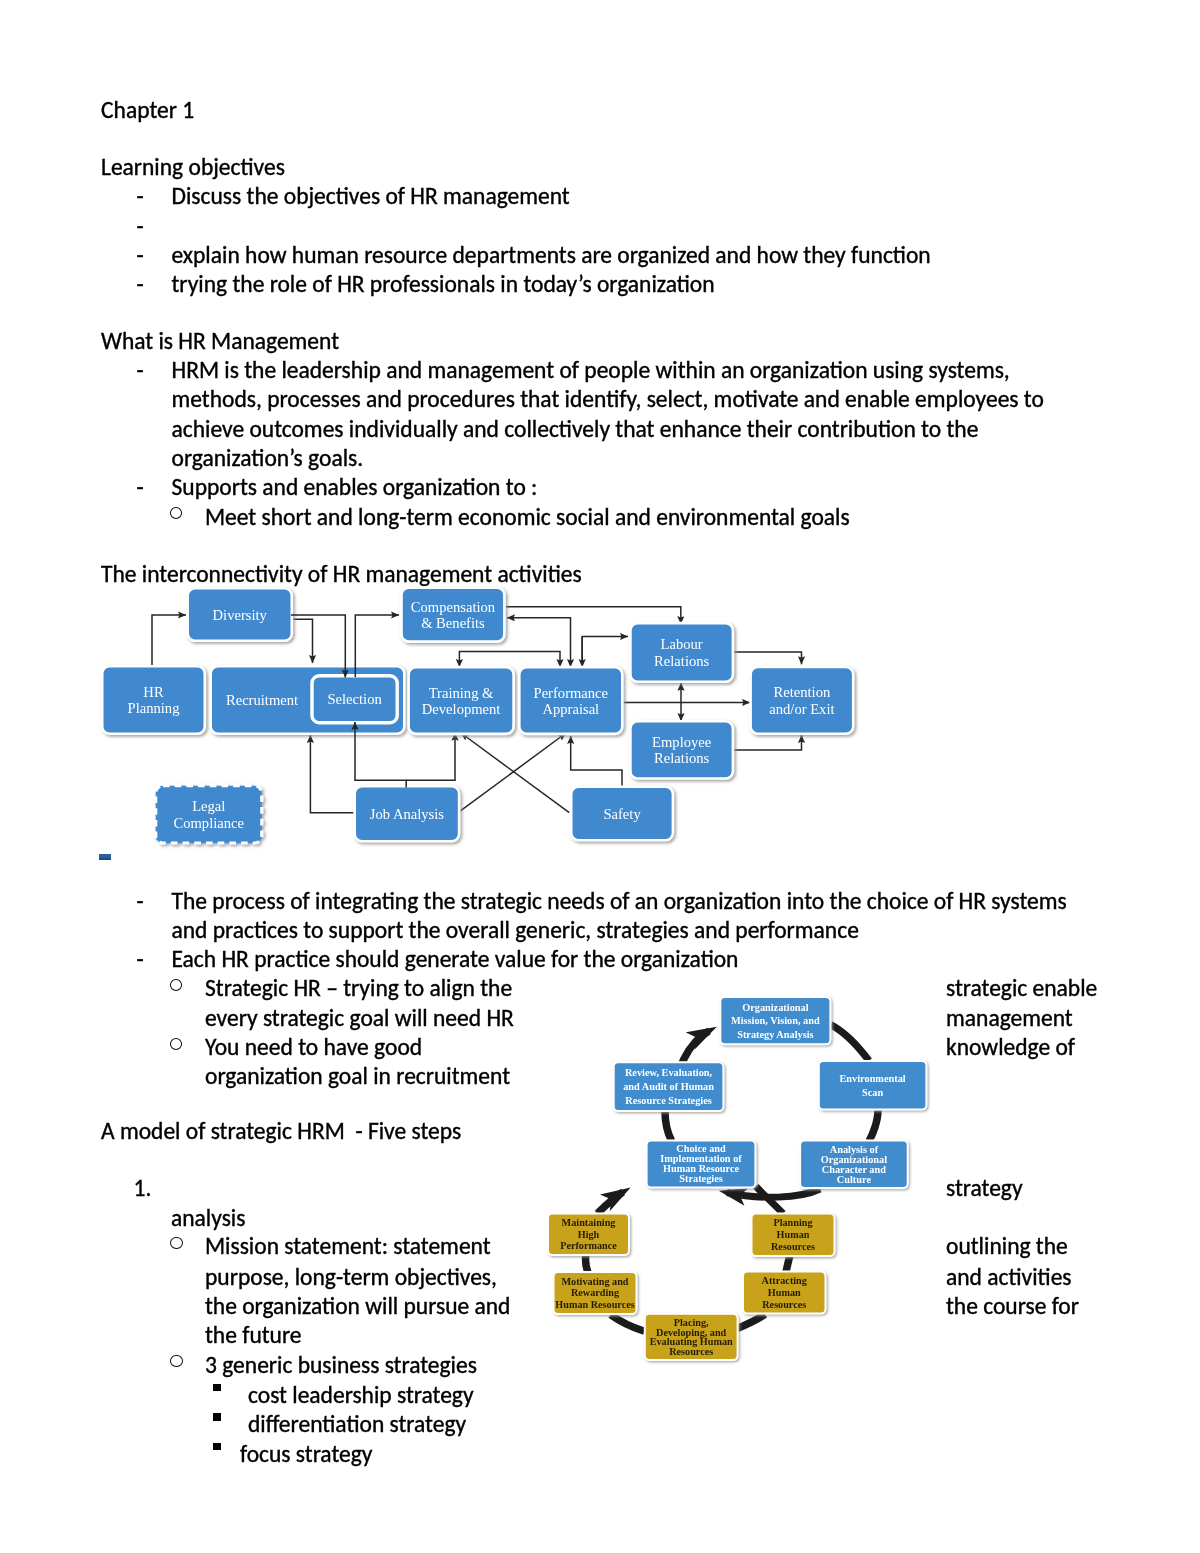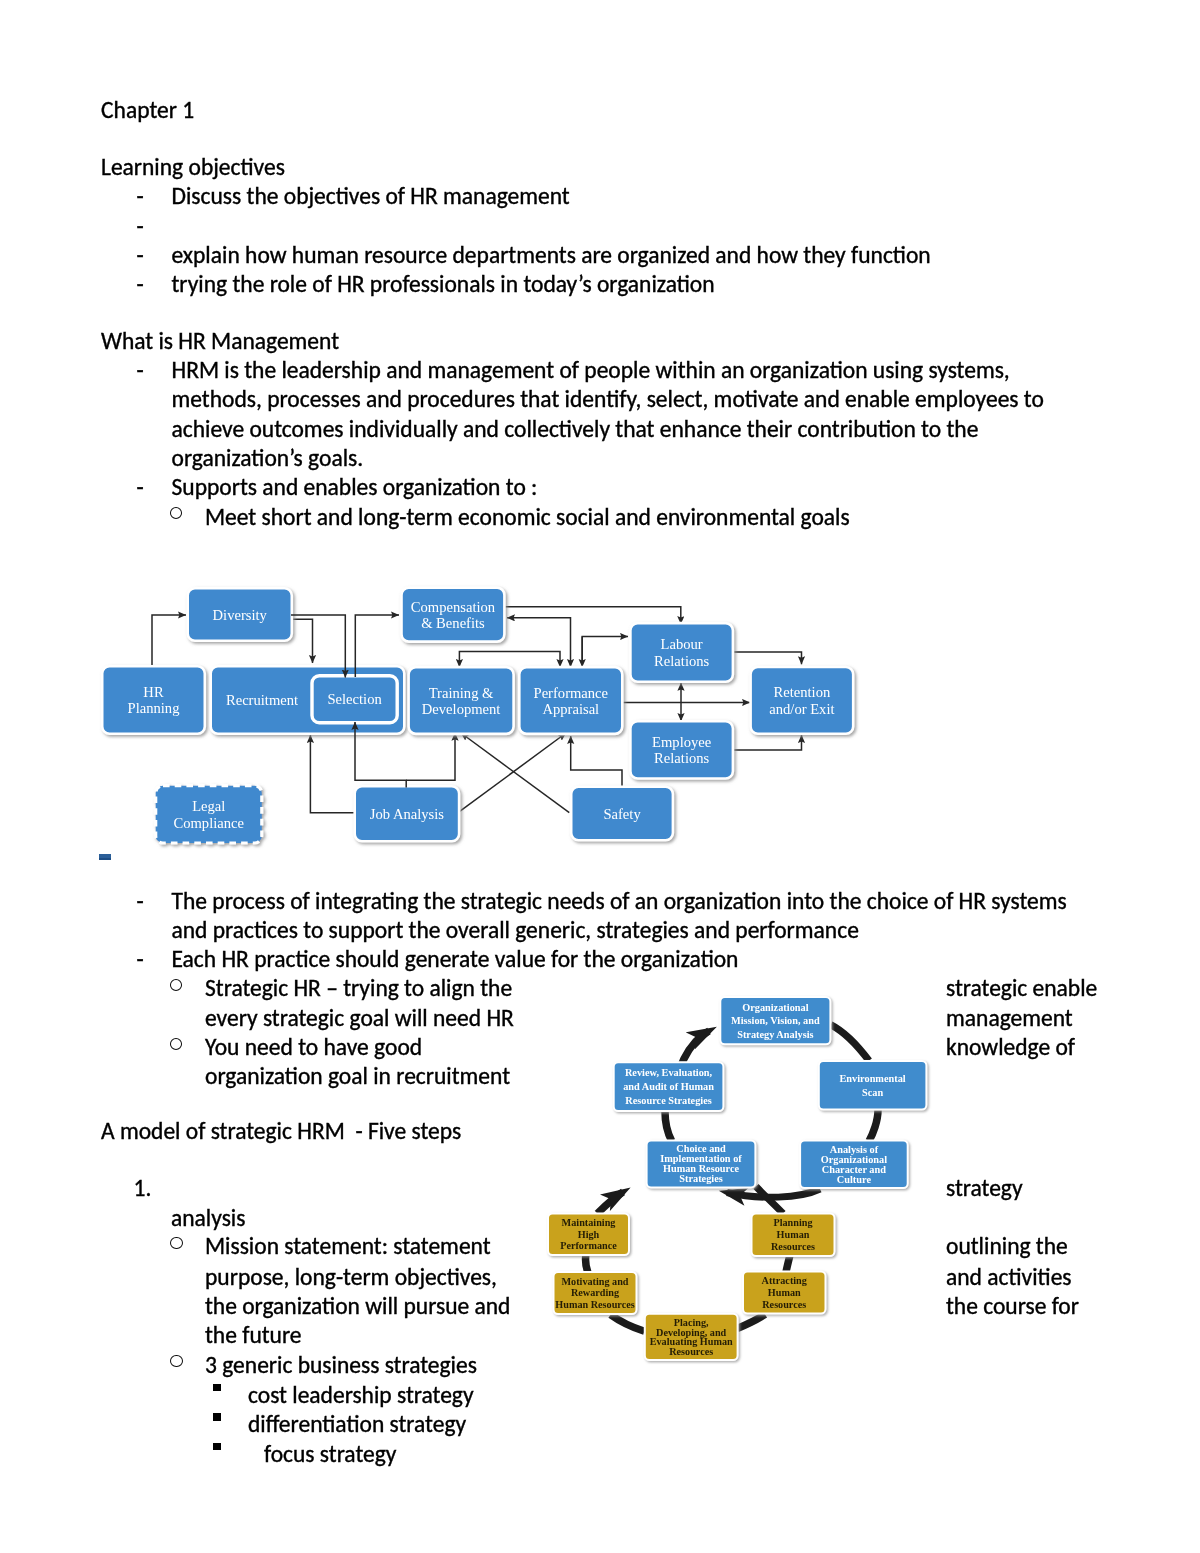--- a/index.html
+++ b/index.html
@@ -34,20 +34,21 @@
   <div class="bul" style="left:136.5px;top:353.1px">-</div>
   <div class="ln" style="left:171.5px;top:353.1px">HRM is the leadership and management of people within an organization using systems,</div>
   <div class="ln" style="left:171.5px;top:382.4px">methods, processes and procedures that identify, select, motivate and enable employees to</div>
   <div class="ln" style="left:171.5px;top:411.7px">achieve outcomes individually and collectively that enhance their contribution to the</div>
   <div class="ln" style="left:171.5px;top:441.0px">organization’s goals.</div>
   <div class="bul" style="left:136.5px;top:470.3px">-</div>
   <div class="ln" style="left:171.5px;top:470.3px">Supports and enables organization to :</div>
   <div class="circ" style="left:169.7px;top:501.4px"></div>
   <div class="ln" style="left:205px;top:499.6px">Meet short and long-term economic social and environmental goals</div>
 
+  <div class="ln" style="left:101px;top:557.0px">The interconnectivity of HR management activities</div>
 
   <svg id="diagram1" class="diagram" width="1200" height="1553" viewBox="0 0 1200 1553">
       <defs>
         <marker id="d1-ah" markerWidth="9" markerHeight="9" refX="8.0" refY="3.6" orient="auto" markerUnits="userSpaceOnUse">
           <path d="M0,0 L8.2,3.6 L0,7.2 L1.4,3.6 Z" fill="#262626"></path>
         </marker>
         <marker id="d1-ahs" markerWidth="9" markerHeight="9" refX="0.2" refY="3.6" orient="auto" markerUnits="userSpaceOnUse">
           <path d="M8.2,0 L0,3.6 L8.2,7.2 L6.8,3.6 Z" fill="#262626"></path>
         </marker>
         <filter id="d1-sh" x="-40%" y="-40%" width="200%" height="200%">
@@ -249,14 +250,14 @@
   <div class="ln" style="left:205px;top:1288.9px">the organization will pursue and</div>
   <div class="ln" style="left:946px;top:1288.9px">the course for</div>
   <div class="ln" style="left:205px;top:1318.2px">the future</div>
   <div class="circ" style="left:170.2px;top:1349.4px"></div>
   <div class="ln" style="left:205px;top:1347.6px">3 generic business strategies</div>
   <div class="sq" style="left:213.2px;top:1377.9px"></div>
   <div class="ln" style="left:248px;top:1378.0px">cost leadership strategy</div>
   <div class="sq" style="left:213.2px;top:1407.3px"></div>
   <div class="ln" style="left:248px;top:1407.4px">differentiation strategy</div>
   <div class="sq" style="left:213.2px;top:1436.7px"></div>
-  <div class="ln" style="left:264px;top:1436.8px">focus strategy</div>
+  <div class="ln" style="left:240px;top:1436.8px">focus strategy</div>
 </div>
 
 </body></html>

